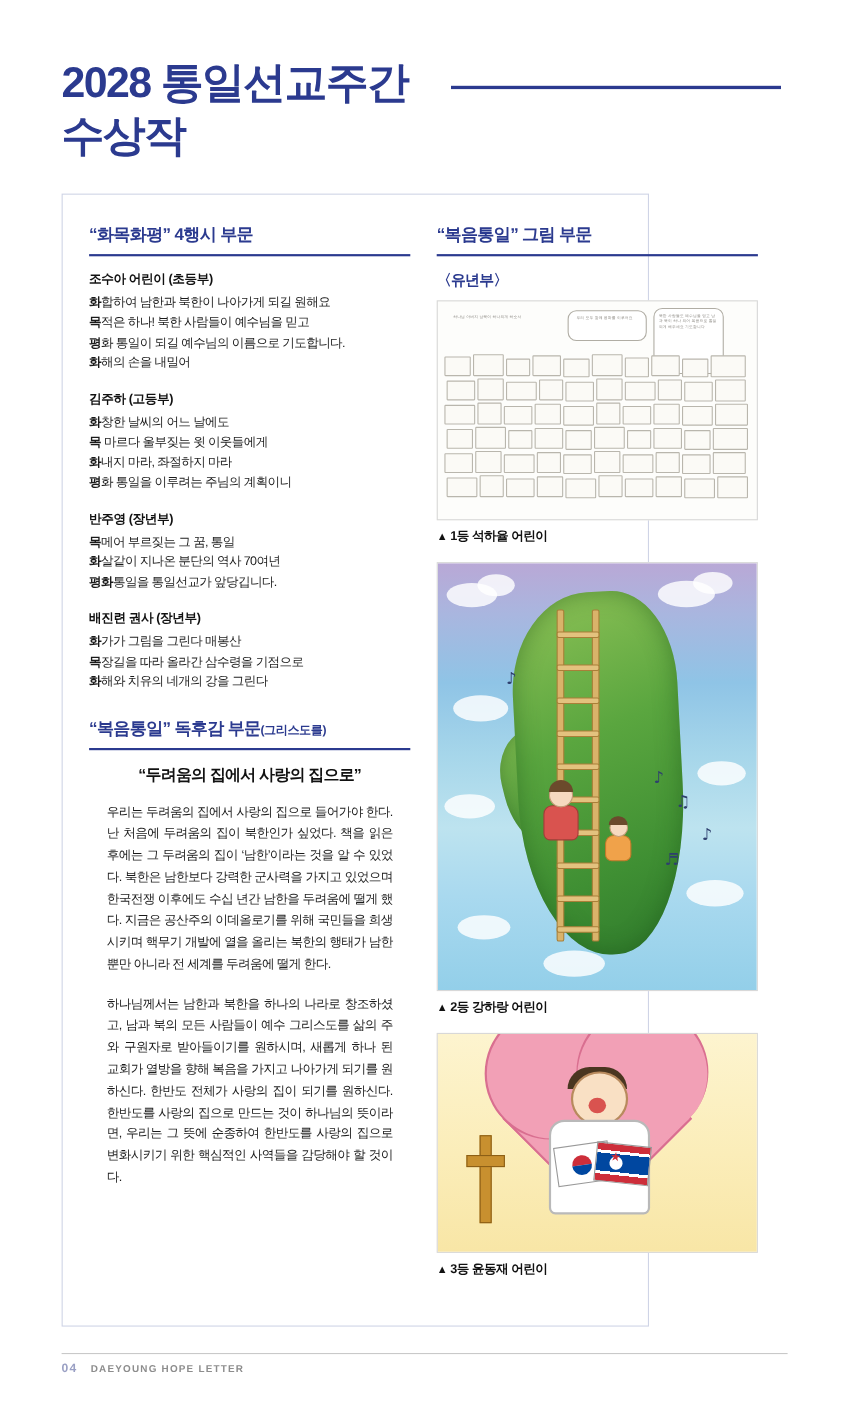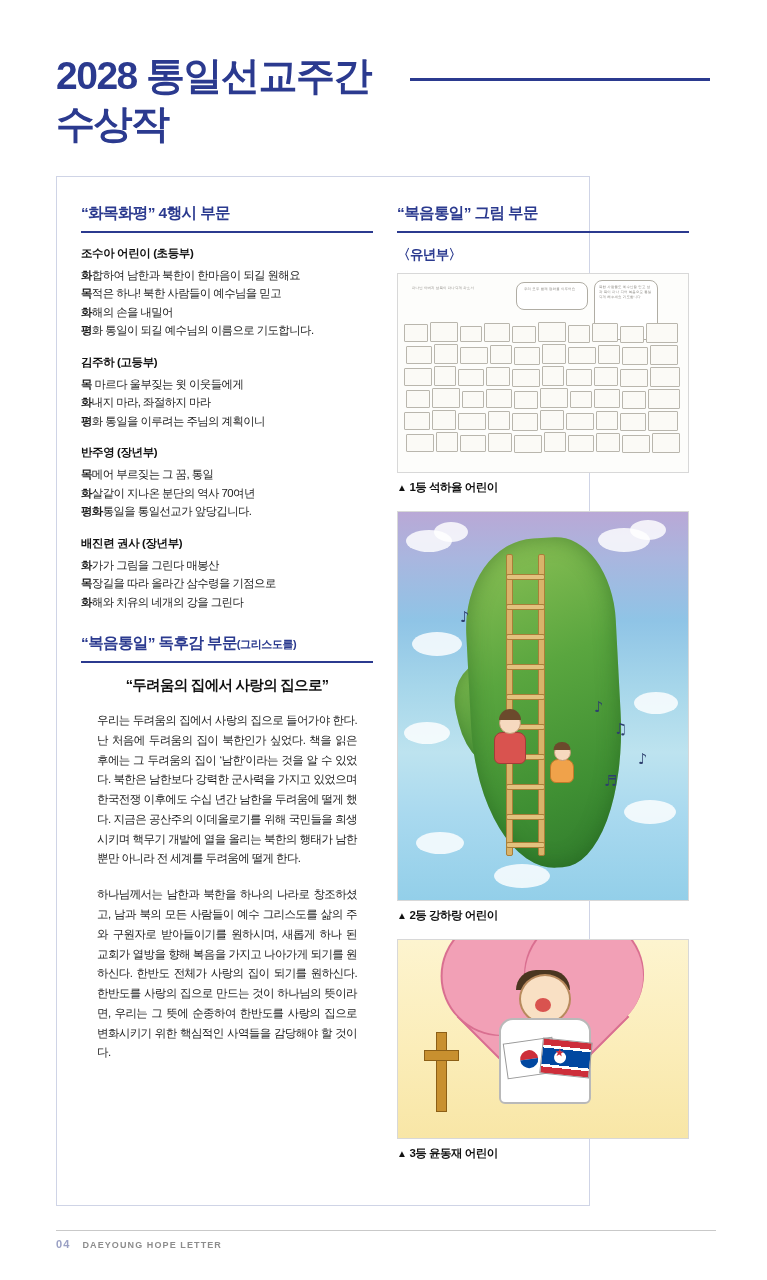--- a/index.html
+++ b/index.html
@@ -392,28 +392,29 @@
   </div>
 
   <div class="frame">
 
     <div class="col-left">
 
       <div class="sec-head">“화목화평” 4행시 부문</div>
 
       <div class="poem">
         <div class="poem-author">조수아 어린이 (초등부)</div>
-        <div class="poem-line"><b>화</b><span>합하여 남한과 북한이 한마음이 되길 원해요</span></div>
+        <div class="poem-line"><b>화</b><span>합하여 남한과 북한이 나아가게 되길 원해요</span></div>
         <div class="poem-line"><b>목</b><span>적은 하나! 북한 사람들이 예수님을 믿고</span></div>
+        <div class="poem-line"><b>평</b><span>화 통일이 되길 예수님의 이름으로 기도합니다.</span></div>
         <div class="poem-line"><b>화</b><span>해의 손을 내밀어</span></div>
-        <div class="poem-line"><b>평</b><span>화 통일이 되길 예수님의 이름으로 기도합니다.</span></div>
       </div>
 
       <div class="poem">
         <div class="poem-author">김주하 (고등부)</div>
+        <div class="poem-line"><b>화</b><span>창한 날씨의 어느 날에도</span></div>
         <div class="poem-line"><b>목</b><span> 마르다 울부짖는 윗 이웃들에게</span></div>
         <div class="poem-line"><b>화</b><span>내지 마라, 좌절하지 마라</span></div>
         <div class="poem-line"><b>평</b><span>화 통일을 이루려는 주님의 계획이니</span></div>
       </div>
 
       <div class="poem">
         <div class="poem-author">반주영 (장년부)</div>
         <div class="poem-line"><b>목</b><span>메어 부르짖는 그 꿈, 통일</span></div>
         <div class="poem-line"><b>화</b><span>살같이 지나온 분단의 역사 70여년</span></div>
         <div class="poem-line"><b>평화</b><span>통일을 통일선교가 앞당깁니다.</span></div>

